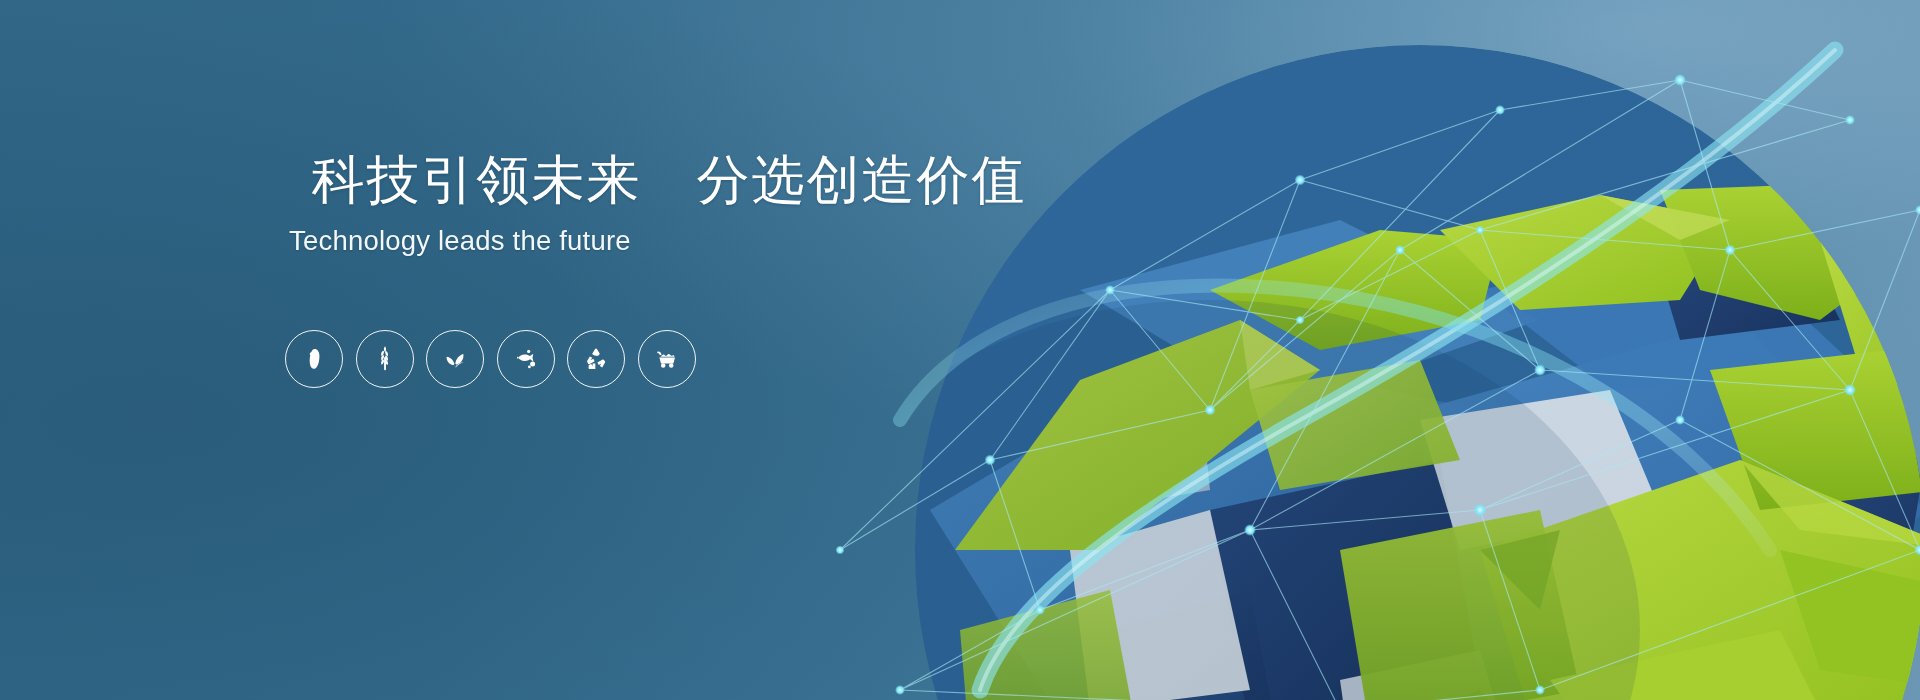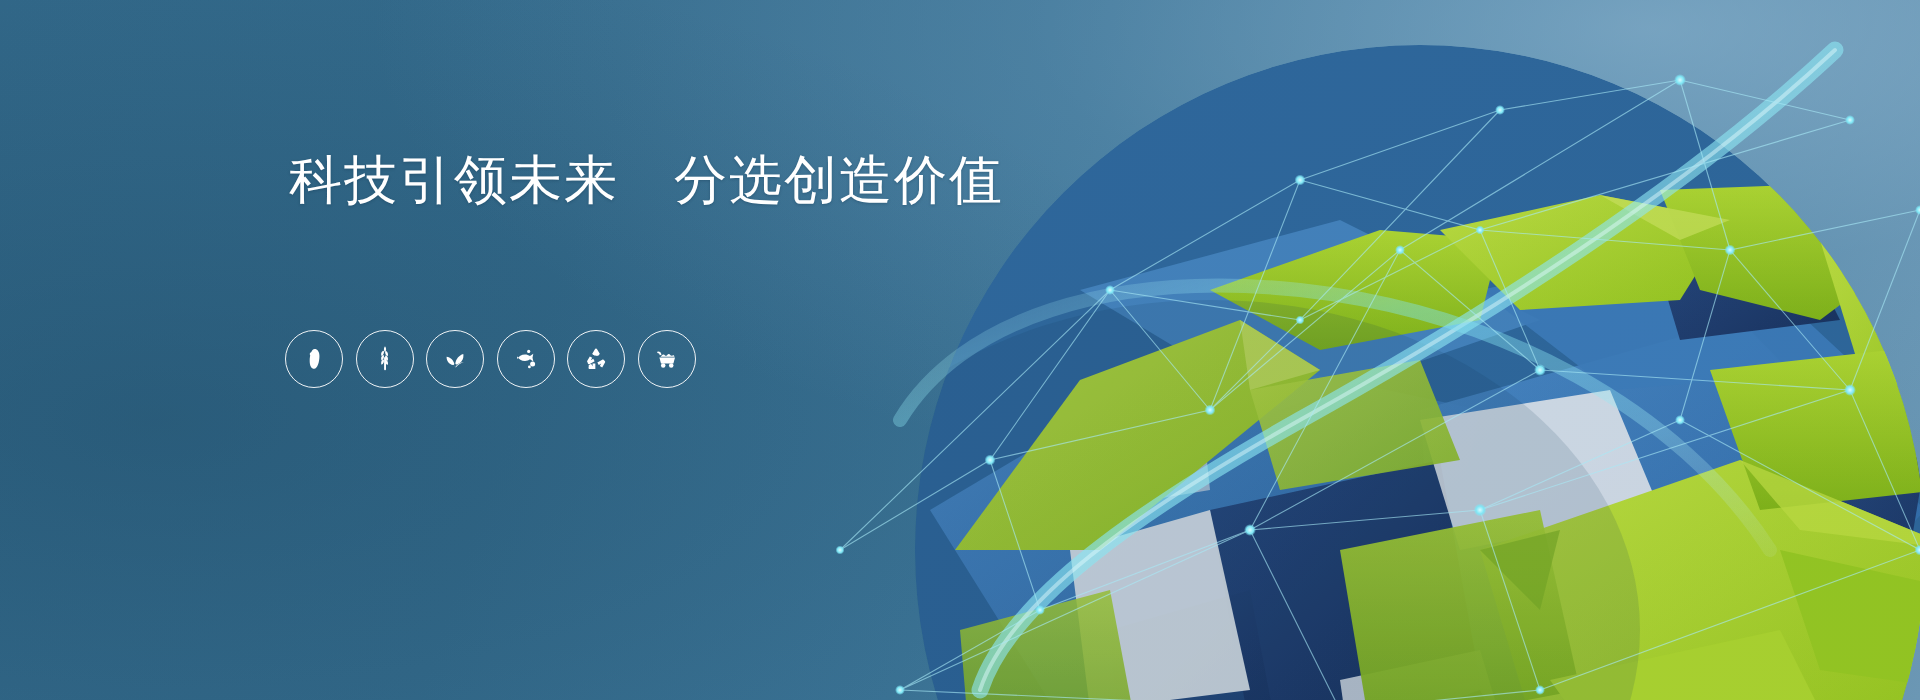--- a/index.html
+++ b/index.html
@@ -29,20 +29,21 @@
   .content{position:absolute;left:289px;top:150px;width:760px;}
   .headline{
     color:#ffffff;
     font-size:53px;
     line-height:1.12;
     font-weight:400;
     letter-spacing:2px;
     white-space:pre;
     text-shadow:0 1px 3px rgba(10,40,60,.28);
     margin:0 0 14px 0;
+    text-align:center;
   }
   .subline{
     color:#f2f7fa;
     font-size:27.5px;
     line-height:1.28;
     font-weight:400;
     letter-spacing:.2px;
     margin:0;
     text-shadow:0 1px 2px rgba(10,40,60,.25);
   }
@@ -196,20 +197,21 @@
         <circle cx="760" cy="700" r="5" fill="url(#gNode)"></circle>
         <circle cx="1140" cy="560" r="5.5" fill="url(#gNode)"></circle>
         <circle cx="60" cy="560" r="4.5" fill="url(#gNode)"></circle>
       </g>
     </svg>
   </div>
 
   <div class="content">
     <h1 class="headline">科技引领未来　分选创造价值</h1>
     <p class="subline">
+      <span class="l1">Technology leads the future</span>
     </p>
   </div>
 
   <div class="icon-row">
 
     <div class="icon-badge" title="种子">
       <svg width="30" height="30" viewBox="0 0 32 32">
         <path d="M16.6 5.2c3.1 0 5.2 2.8 5.2 7.6 0 6.3-2.1 13.6-5.6 13.6-2.9 0-4.8-3.0-4.8-8.3 0-6.5 2.0-12.9 5.2-12.9z"></path>
         <circle cx="13.3" cy="10.6" r="1.9" fill="#3a7false"></circle>
       </svg>

